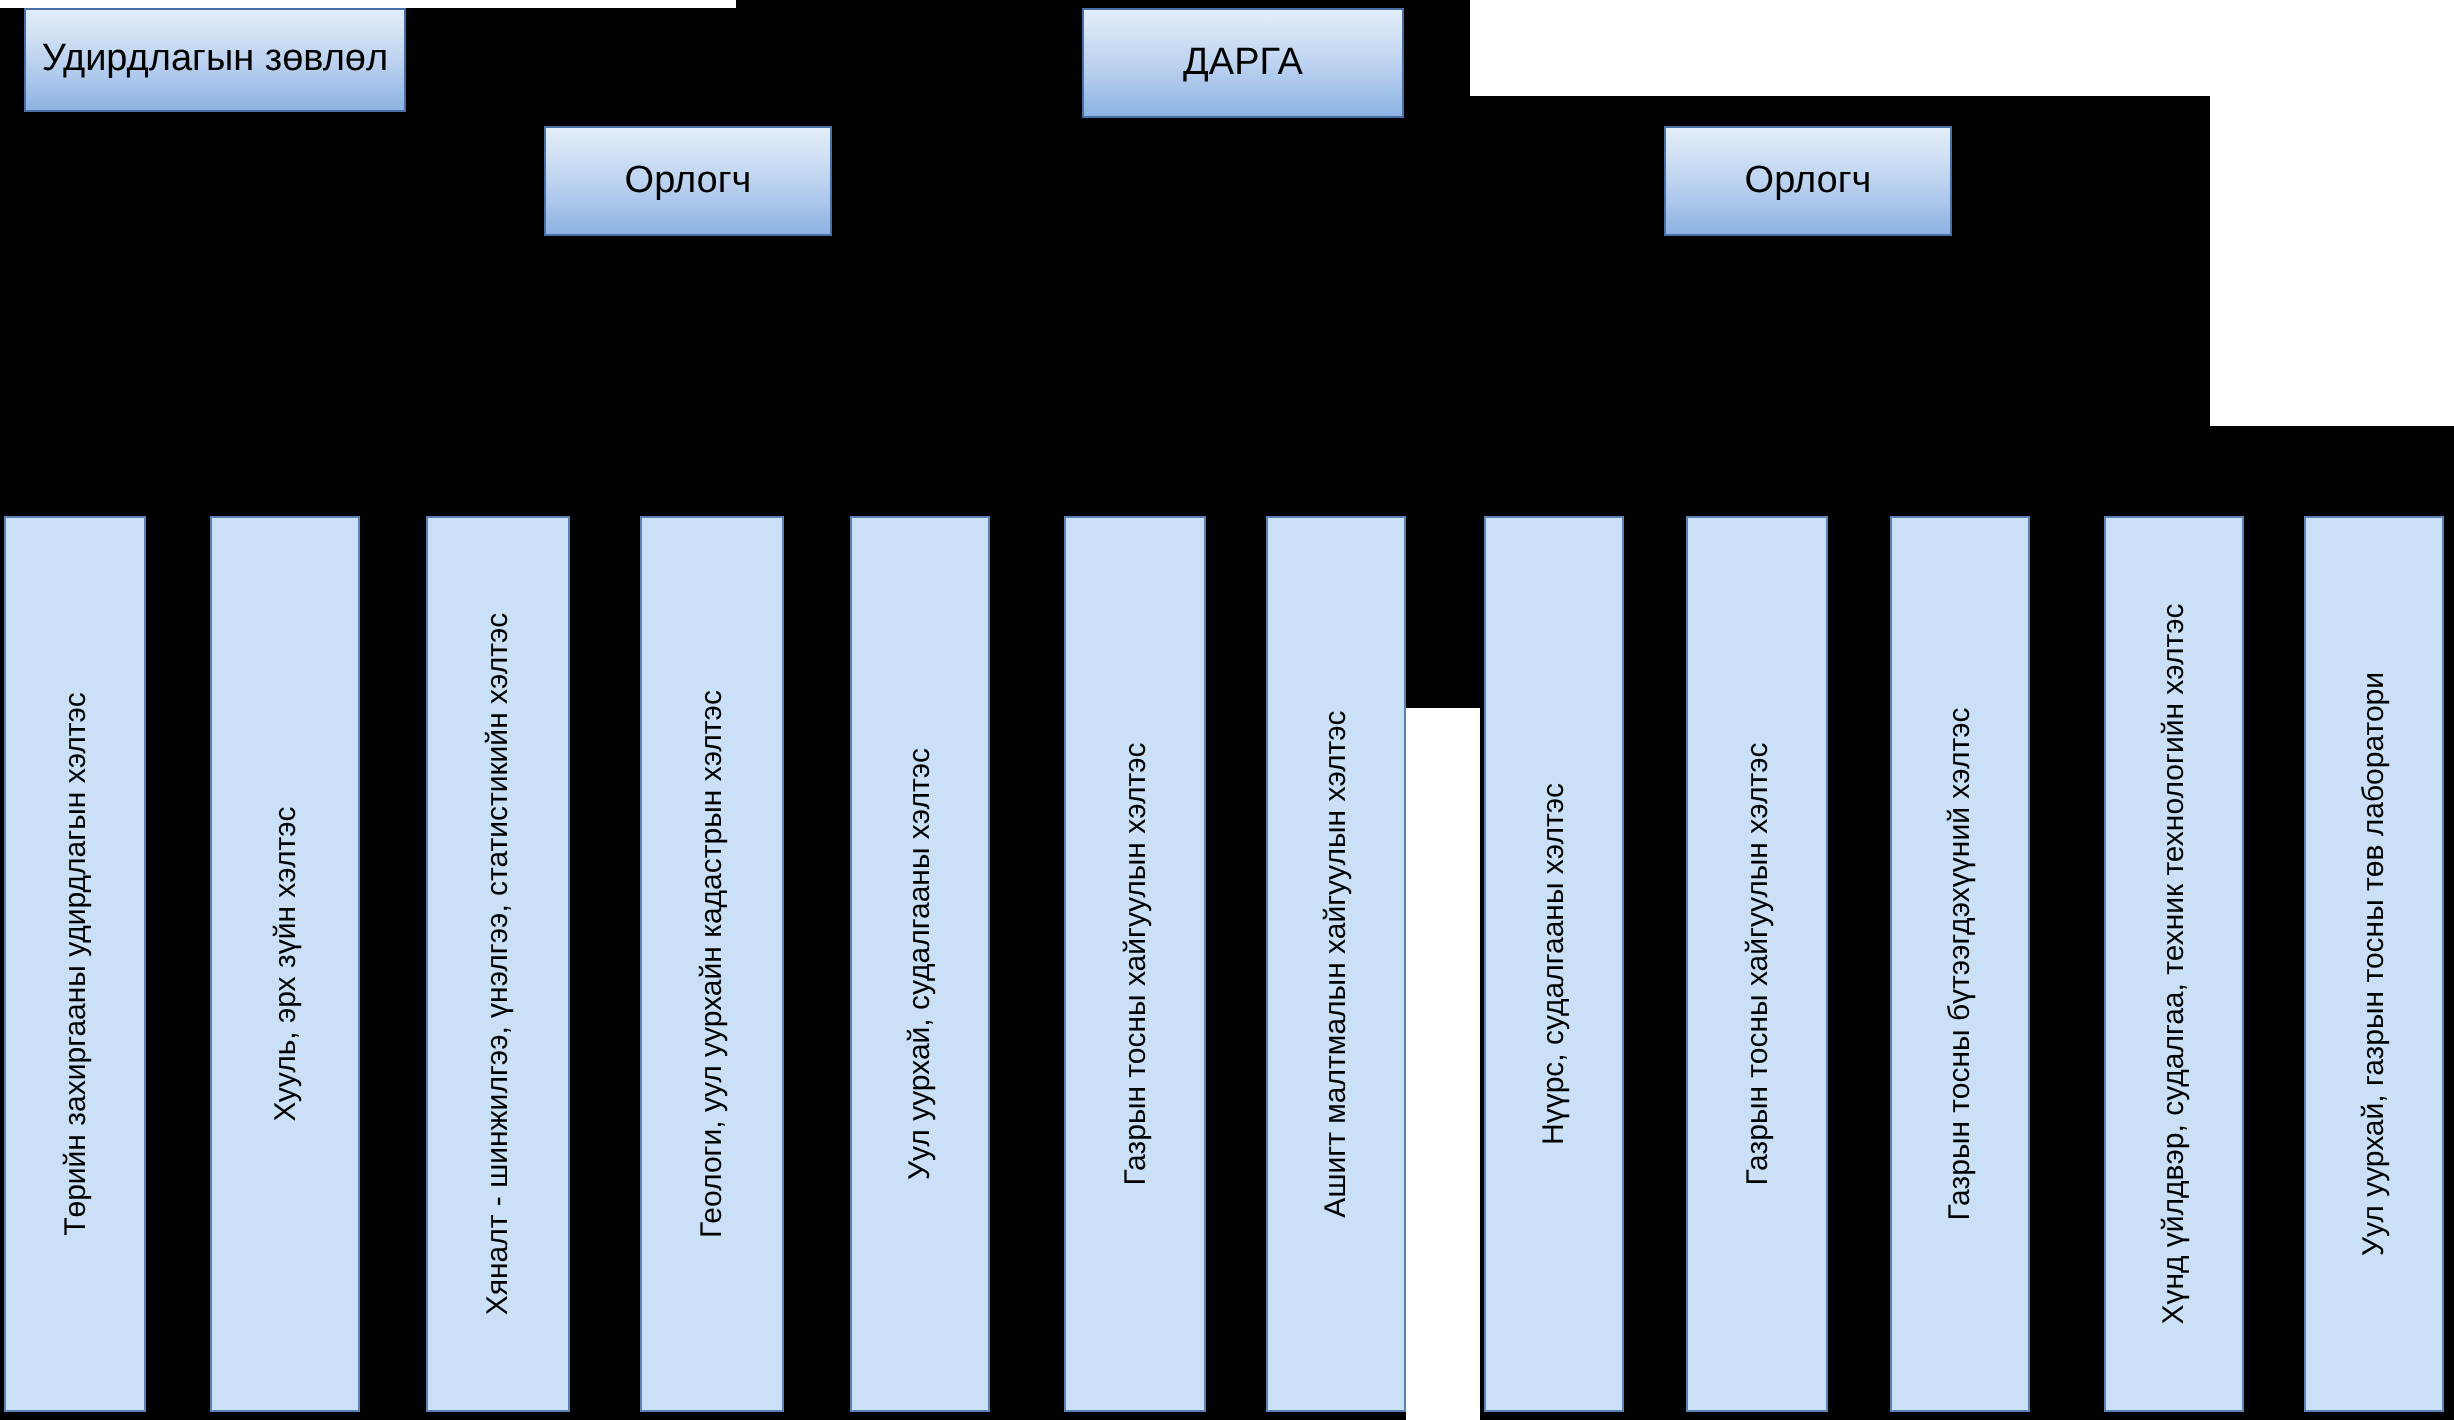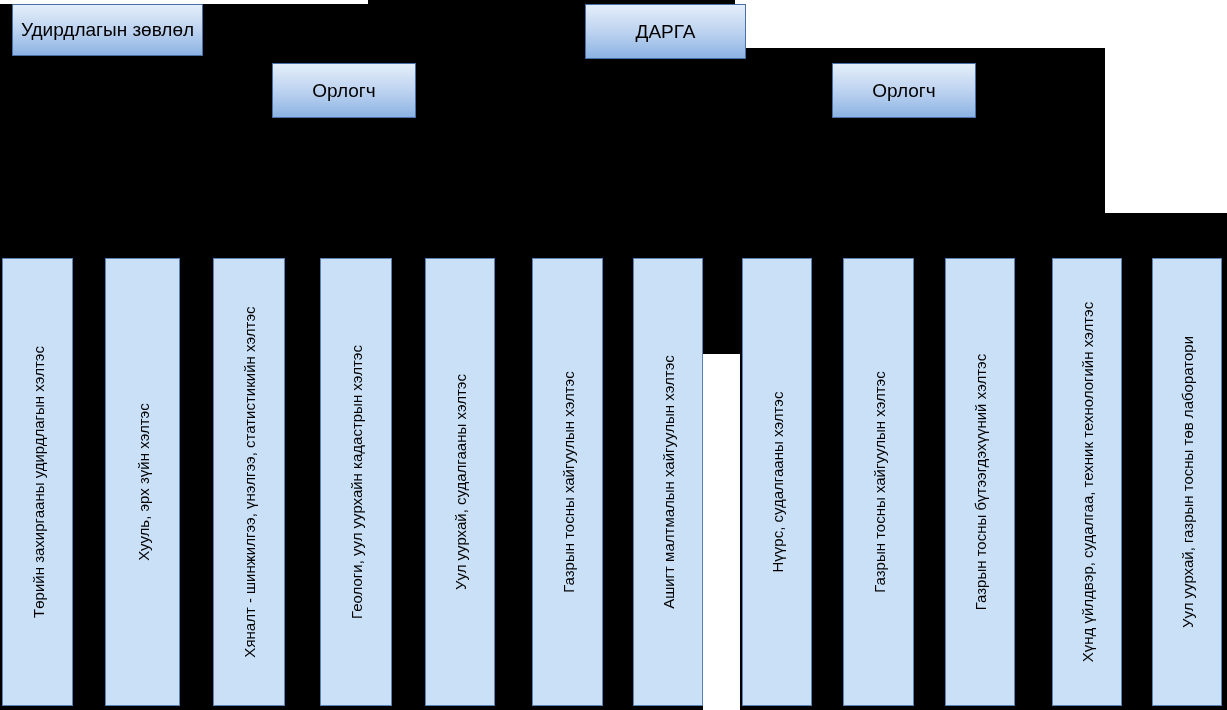--- a/index.html
+++ b/index.html
@@ -63,21 +63,21 @@
   <div class="blk" style="left:735px; top:48px;  width:370px; height:210px;"></div>
   <div class="blk" style="left:1105px;top:213px; width:122px; height:45px;"></div>
   <div class="blk" style="left:0px;   top:258px; width:703px;height:452px;"></div>
   <div class="blk" style="left:703px; top:258px; width:39px; height:96px;"></div>
   <div class="blk" style="left:740px; top:258px; width:487px;height:452px;"></div>
 
   <div class="topbox" style="left:12px; top:4px; width:191px; height:52px;">
     <span>Удирдлагын зөвлөл</span>
   </div>
 
-  <div class="topbox" style="left:541px; top:4px; width:161px; height:55px;margin-left:44px;">
+  <div class="topbox" style="left:541px; top:4px; width:161px; height:55px;">
     <span>ДАРГА</span>
   </div>
 
   <div class="topbox" style="left:272px; top:63px; width:144px; height:55px;">
     <span>Орлогч</span>
   </div>
 
   <div class="topbox" style="left:832px; top:63px; width:144px; height:55px;">
     <span>Орлогч</span>
   </div>

